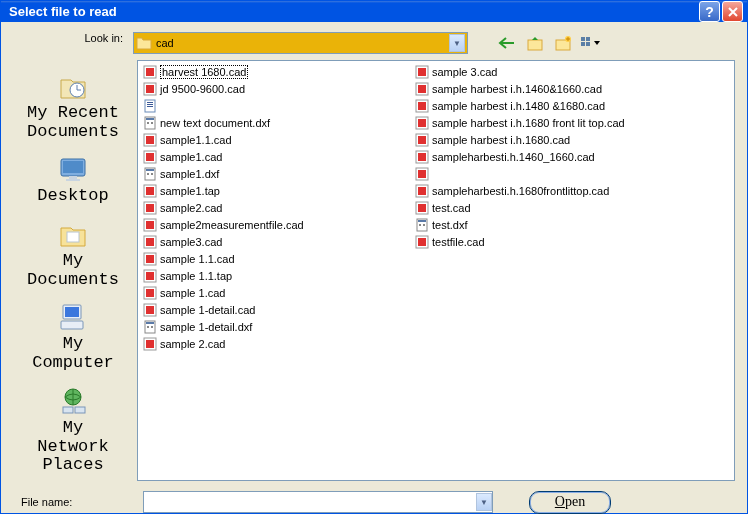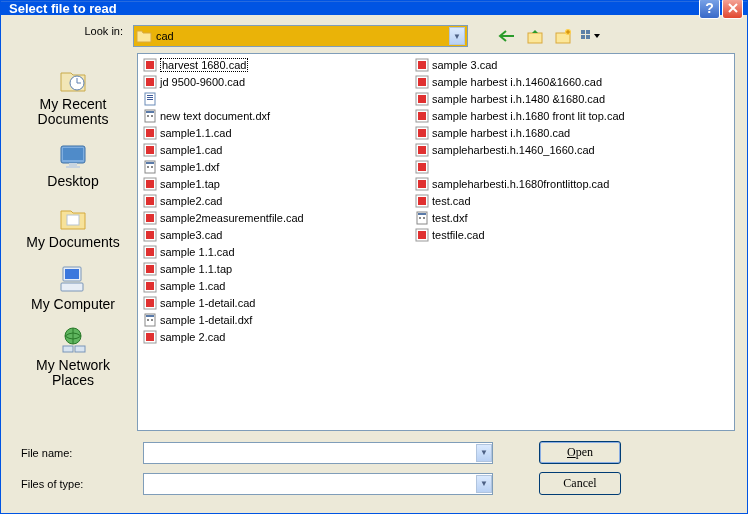--- a/index.html
+++ b/index.html
@@ -1,52 +1,52 @@
 <!DOCTYPE html>
 <html><head>
 <meta charset="utf-8">
 <style>
 * { box-sizing: border-box; margin: 0; padding: 0; }
 body { font-family: Tahoma, sans-serif; font-size: 11px; background: #fff; width: 748px; height: 514px; overflow: hidden; }
 .dialog { width: 748px; height: 514px; border: 1px solid #0054e3; background: #ece9d8; display: flex; flex-direction: column; }
-.titlebar { height: 14px; background: linear-gradient(to bottom, #3b77dd 0%, #0054e3 10%, #0054e3 90%, #0054e3 100%); display: flex; align-items: center; padding: 0 4px 0 8px; color: #fff; font-weight: bold; font-size: 13px; }
+.titlebar { height: 33px; background: linear-gradient(to bottom, #3b77dd 0%, #0054e3 10%, #0054e3 90%, #0054e3 100%); display: flex; align-items: center; padding: 0 4px 0 8px; color: #fff; font-weight: bold; font-size: 13px; }
 .titlebar-text { flex: 1; }
 .titlebar-btns { display: flex; gap: 2px; }
 .titlebar-btn { width: 21px; height: 21px; border-radius: 3px; display: flex; align-items: center; justify-content: center; font-weight: bold; font-size: 14px; color: #fff; cursor: pointer; border: 1px solid #fff; }
 .help-btn { background: linear-gradient(to bottom, #7ba4e8, #3869c8); }
 .close-btn { background: linear-gradient(to bottom, #f5a79b, #e1472f); }
 .body { flex: 1; padding: 10px 12px; display: flex; flex-direction: column; }
 .top-row { display: flex; align-items: flex-start; margin-bottom: 6px; }
 .top-label { width: 120px; text-align: right; padding-right: 10px; }
 .lookin-combo { width: 335px; height: 22px; background: #eab308; border: 1px solid #7f9db9; display: flex; align-items: center; padding: 0 2px; }
 .folder-ic { width: 16px; height: 14px; margin-right: 4px; display: inline-block; }
 .combo-text { flex: 1; }
 .combo-arrow { width: 16px; height: 18px; background: linear-gradient(to bottom, #dbeafe, #b9d1f4); border: 1px solid #b0c4de; display: flex; align-items: center; justify-content: center; font-size: 8px; color: #4d6185; }
 .toolbar-icons { display: flex; gap: 6px; margin-left: 28px; align-items: center; }
 .tb-icon { width: 22px; height: 22px; display: flex; align-items: center; justify-content: center; cursor: pointer; }
 .main-area { flex: 1; display: flex; }
 .places-bar { width: 120px; display: flex; flex-direction: column; align-items: center; padding-top: 6px; gap: 2px; }
 .place { width: 100px; text-align: center; padding: 4px 0 6px 0; cursor: pointer; }
 .place-icon { width: 32px; height: 32px; margin: 0 auto 2px auto; display:flex; align-items:center; justify-content:center; }
-.place-label { font-size: 14px; line-height: 1.1; }
+.place-label { font-size: 17px; line-height: 1.1; font-family: Liberation Mono, monospace; }
 .file-pane { flex: 1; background: #fff; border: 1px solid #7f9db9; margin-left: 4px; padding: 2px; overflow: hidden; }
 .file-columns { display: flex; height: 100%; }
 .file-col { display: flex; flex-direction: column; }
 .file-col.c1 { width: 272px; }
 .file-col.c2 { width: 280px; }
 .file-item { display: flex; align-items: center; height: 17px; padding: 0 2px; cursor: pointer; white-space: nowrap; }
 .file-ic { width: 16px; height: 15px; margin-right: 2px; flex-shrink: 0; display:inline-flex; align-items:center; justify-content:center; }
 .file-name { font-size: 11px; }
 .file-item.selected .file-name { border: 1px dotted #000; padding: 0 1px; }
 .bottom-rows { margin-top: 10px; }
 .bottom-row { display: flex; align-items: center; margin-bottom: 8px; }
 .bottom-label { width: 130px; text-align: left; padding-left: 8px; }
 .bottom-combo { width: 350px; height: 22px; background: #fff; border: 1px solid #7f9db9; display: flex; align-items: center; }
 .bottom-combo .combo-text { flex: 1; padding: 0 4px; }
-.action-btn { width: 82px; height: 23px; margin-left: 46px; background: #ece9d8; border: 1px solid #003c74; border-radius: 3px; cursor: pointer; font-size: 12px; font-family: Tahoma; display:flex; align-items:center; justify-content:center; }
+.action-btn { width: 82px; height: 23px; margin-left: 36px; background: #ece9d8; border: 1px solid #003c74; border-radius: 10px; cursor: pointer; font-size: 14px; font-family: Tahoma; display:flex; align-items:center; justify-content:center; }
 .action-btn.default { box-shadow: inset 0 0 0 1px #89ade4; }
 .underline { text-decoration: underline; }
 svg { display:block; }
 </style>
 </head>
 <body>
 
 <div class="dialog">
   <div class="titlebar">
     <span class="titlebar-text">Select file to read</span>

